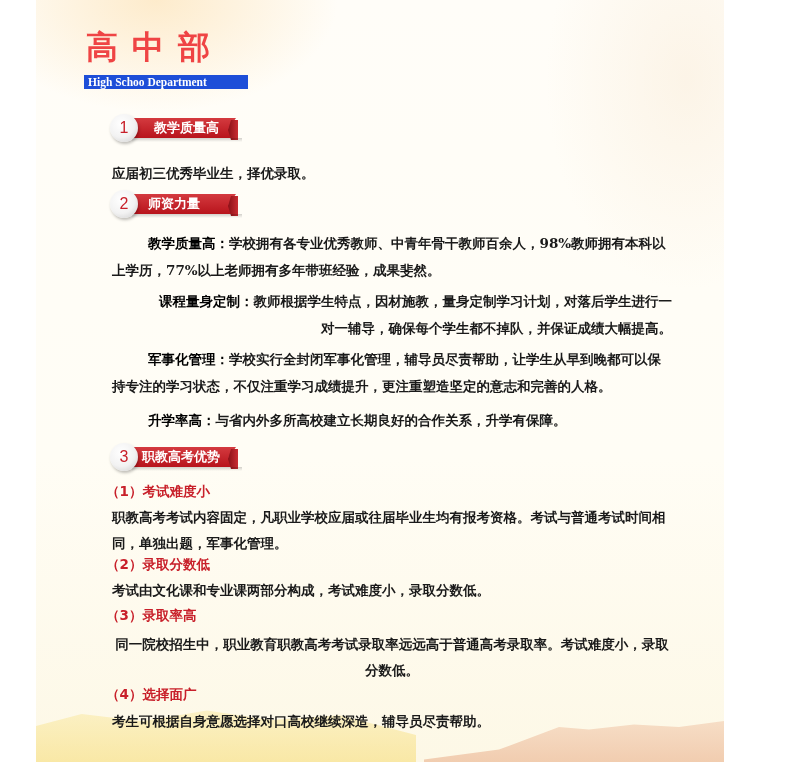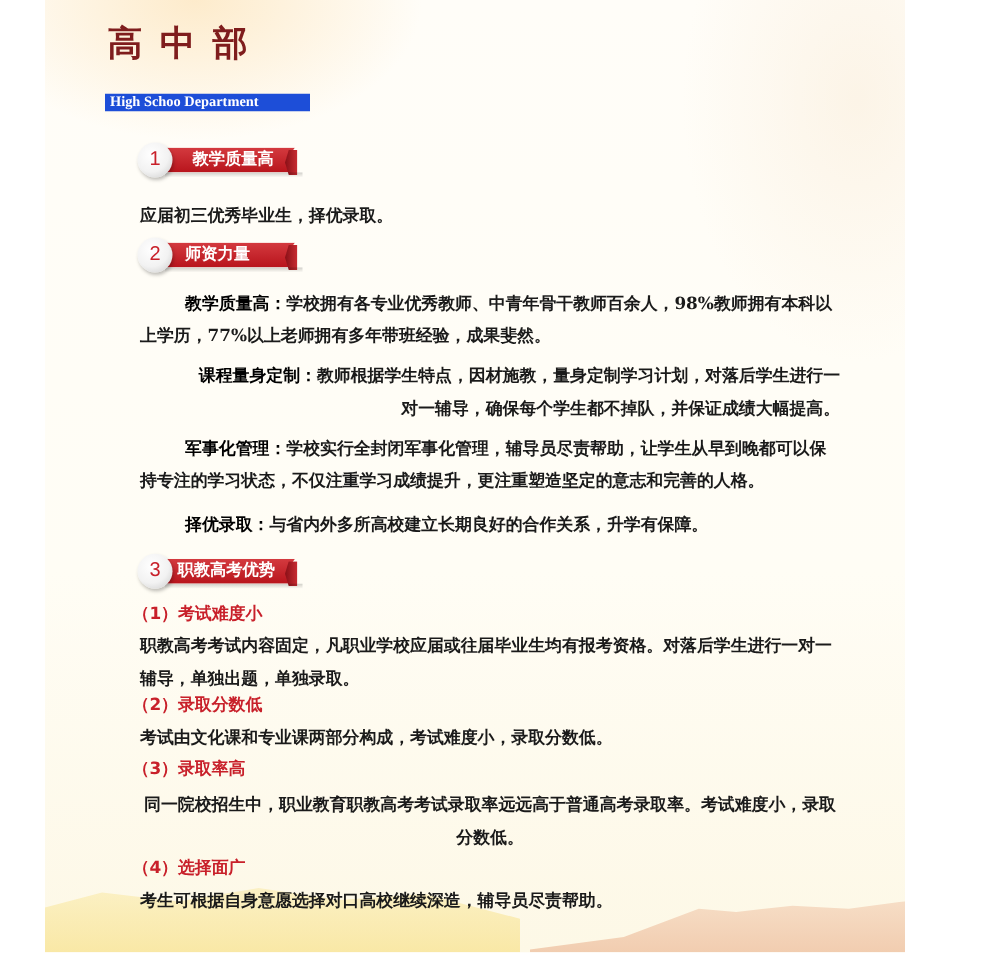--- a/index.html
+++ b/index.html
@@ -20,23 +20,23 @@
     background: linear-gradient(180deg, rgba(250,235,170,0.5), rgba(248,228,150,0.8));
     clip-path: polygon(0% 40%, 12% 20%, 28% 32%, 45% 14%, 62% 30%, 80% 22%, 100% 55%, 100% 100%, 0% 100%);
   }
   .mountains-right {
     position: absolute; right: 0; bottom: 0; width: 300px; height: 50px;
     background: linear-gradient(180deg, rgba(245,215,190,0.7), rgba(240,200,170,0.9));
     clip-path: polygon(0% 95%, 25% 75%, 45% 30%, 55% 35%, 70% 25%, 85% 30%, 100% 18%, 100% 100%, 0% 100%);
   }
 
   .title-cn {
-    position: absolute; left: 86px; top: 16px;
+    position: absolute; left: 86px; top: 26px;
     font-family: "DejaVu Serif", "Liberation Serif", serif;
-    font-size: 28px; font-weight: bold; color: #7f1d1d; letter-spacing: 14px;
+    font-size: 32px; font-weight: bold; color: #ef4444; letter-spacing: 14px;
   }
   .title-en {
     position: absolute; left: 84px; top: 75px; width: 164px; height: 14px;
     background: #1d4ed8; color: #ffffff;
     font-family: "Liberation Serif", serif; font-weight: bold; font-size: 11.5px;
     line-height: 14px; padding-left: 4px; box-sizing: border-box;
   }
 
   .sec-header { position: absolute; height: 26px; }
   .sec-circle {
@@ -110,33 +110,33 @@
 <div class="para" style="top:230px;">
   <span class="hl">教学质量高：</span><span>学校拥有各专业优秀教师、中青年骨干教师百余人，98%教师拥有本科以上学历，77%以上老师拥有多年带班经验，成果斐然。</span>
 </div>
 <div class="para" style="top:288px;text-align:right;">
   <span class="hl">课程量身定制：</span><span>教师根据学生特点，因材施教，量身定制学习计划，对落后学生进行一对一辅导，确保每个学生都不掉队，并保证成绩大幅提高。</span>
 </div>
 <div class="para" style="top:346px;">
   <span class="hl">军事化管理：</span><span>学校实行全封闭军事化管理，辅导员尽责帮助，让学生从早到晚都可以保持专注的学习状态，不仅注重学习成绩提升，更注重塑造坚定的意志和完善的人格。</span>
 </div>
 <div class="para" style="top:407px;">
-  <span class="hl">择优录取：</span><span>与省内外多所高校建立长期良好的合作关系，升学有保障。</span>
+  <span class="hl">升学率高：</span><span>与省内外多所高校建立长期良好的合作关系，升学有保障。</span>
 </div>
 
 <div class="sec-header" style="left:110px; top:443px; width:135px;">
   <div class="sec-ribbon"></div>
   <div class="sec-ribbon-tail"></div>
   <div class="sec-shadow"></div>
   <div class="sec-circle">3</div>
   <div class="sec-label" style="left:32px;">职教高考优势</div>
 </div>
 
 <div class="subhead" style="top:481px; left:106px;">（1）考试难度小</div>
-<div class="para" style="top:504px;">职教高考考试内容固定，凡职业学校应届或往届毕业生均有报考资格。对落后学生进行一对一辅导，单独出题，单独录取。</div>
+<div class="para" style="top:504px;">职教高考考试内容固定，凡职业学校应届或往届毕业生均有报考资格。考试与普通考试时间相同，单独出题，军事化管理。</div>
 
 <div class="subhead" style="top:554px; left:106px;">（2）录取分数低</div>
 <div class="para" style="top:577px;">考试由文化课和专业课两部分构成，考试难度小，录取分数低。</div>
 
 <div class="subhead" style="top:605px; left:106px;">（3）录取率高</div>
 <div class="para" style="top:631px;text-align:center;">同一院校招生中，职业教育职教高考考试录取率远远高于普通高考录取率。考试难度小，录取分数低。</div>
 
 <div class="subhead" style="top:684px; left:106px;">（4）选择面广</div>
 <div class="para" style="top:708px;">考生可根据自身意愿选择对口高校继续深造，辅导员尽责帮助。</div>
 

